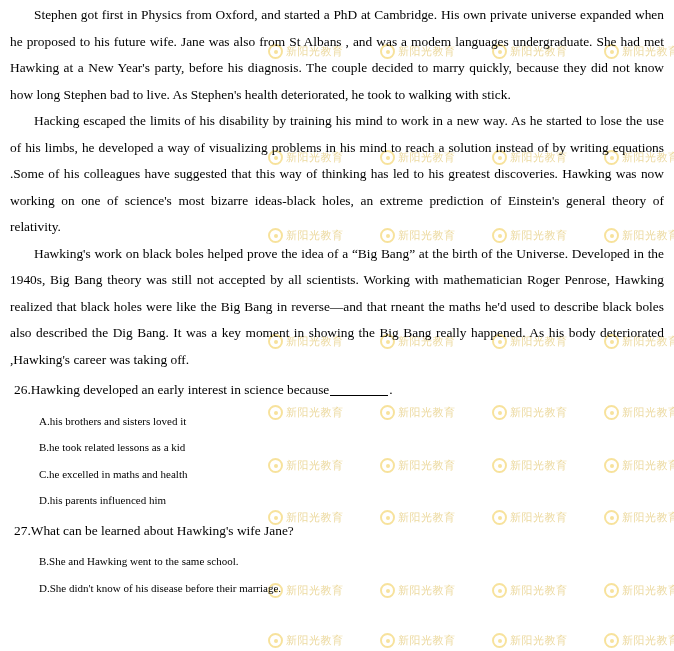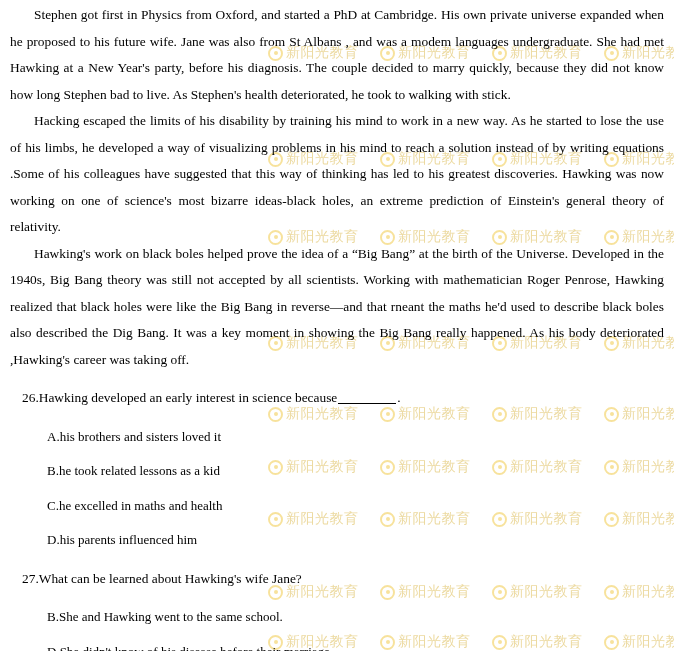--- a/index.html
+++ b/index.html
@@ -32,28 +32,28 @@
     font-size: 13.4px;
     line-height: 26.5px;
     text-align: justify;
     text-justify: inter-word;
     text-indent: 24px;
   }
   p.para.noindent {
     text-indent: 0;
   }
   p.q {
-    margin: 12px;
+    margin: 4px;
     font-size: 13.4px;
     line-height: 26.5px;
     text-indent: 0;
   }
   p.opt {
-    margin: 8px;
-    font-size: 13px;
+    margin: 0;
+    font-size: 11px;
     line-height: 26.5px;
     padding-left: 29px;
   }
   .blank {
     display: inline-block;
     border-bottom: 1px solid #000;
     width: 58px;
     vertical-align: -2px;
     margin: 0 1px;
   }
@@ -86,21 +86,21 @@
     left: 50%;
     top: 50%;
     width: 4px;
     height: 4px;
     margin: -2px 0 0 -2px;
     border-radius: 50%;
     background: #f0c63c;
   }
   .wm .wtext {
     font-family: "Liberation Serif", serif;
-    font-size: 14px;
+    font-size: 11px;
     color: #d9b441;
     letter-spacing: 0.5px;
     white-space: nowrap;
   }
 </style>
 </head>
 <body>
 
 <div class="page">
 

